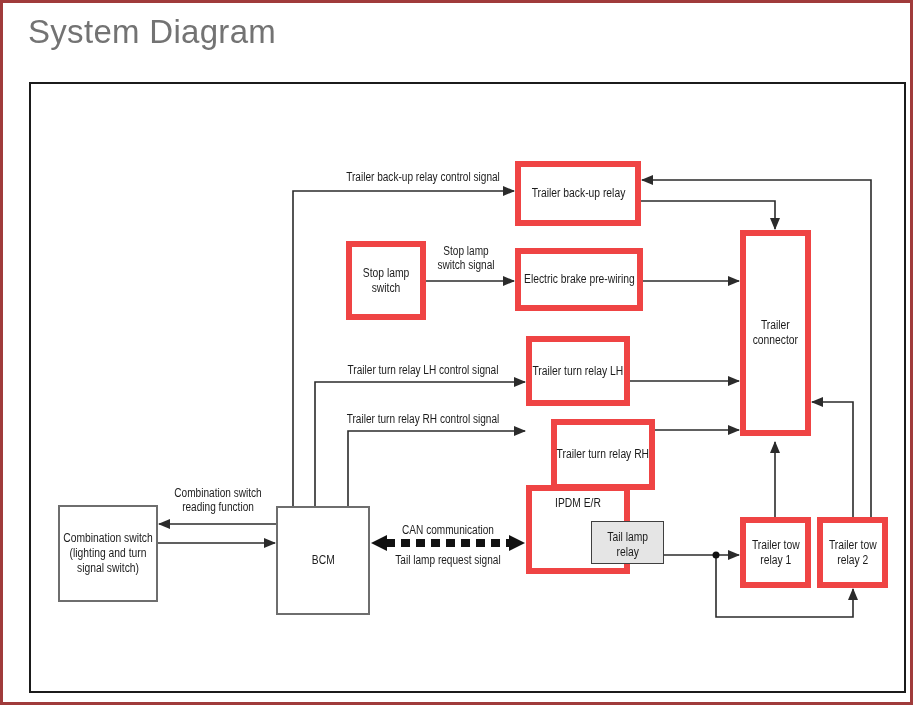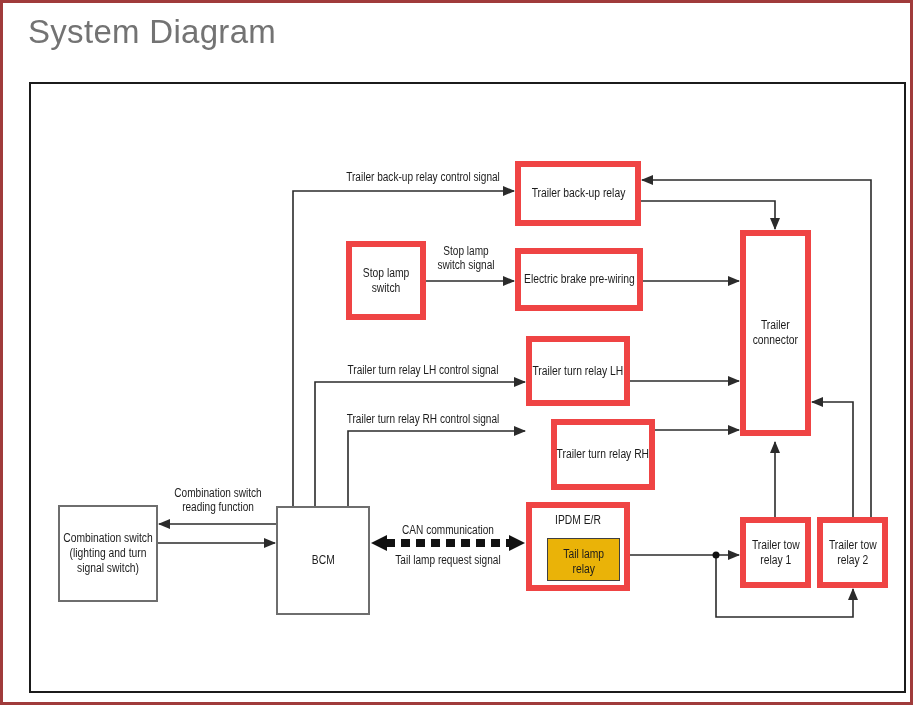--- a/index.html
+++ b/index.html
@@ -25,23 +25,23 @@
   .box{
     position:absolute;box-sizing:border-box;border:6px solid #ef4444;background:#fff;
     display:flex;align-items:center;justify-content:center;z-index:2;
     font-size:12px;line-height:15px;text-align:center;
   }
   .box.heavy{border:2px solid #6e6e6e;}
   .bt{display:block;white-space:pre;transform:scaleX(.86);transform-origin:center;}
   .box.toplabel{display:block;}
   .box.toplabel .bt{margin-top:5px;}
   .innerbox{
-    position:absolute;box-sizing:border-box;border:1px solid #3f3f3f;background:#eab308;
+    position:absolute;box-sizing:border-box;border:1px solid #3f3f3f;background:#e5e5e5;
     display:flex;align-items:center;justify-content:center;
-    font-size:12px;line-height:15px;text-align:center;
+    font-size:12px;line-height:15px;text-align:center;margin-left:44px;
   }
   .lbl{
     position:absolute;z-index:1;font-size:12px;line-height:14px;text-align:center;
     white-space:pre;transform:scaleX(.84);transform-origin:center;
   }
 </style>
 </head>
 <body>
 
 <div class="page">
@@ -119,21 +119,21 @@
   <div class="box heavy" style="left:55px;top:502px;width:100px;height:97px;">
     <span class="bt">Combination switch
 (lighting and turn
 signal switch)</span>
   </div>
 
   <div class="box heavy" style="left:273px;top:503px;width:94px;height:109px;">
     <span class="bt">BCM</span>
   </div>
 
-  <div class="box toplabel" style="left:523px;top:499px;width:104px;height:89px;">
+  <div class="box toplabel" style="left:523px;top:482px;width:104px;height:89px;">
     <span class="bt">IPDM E/R</span>
     <div class="innerbox" style="left:15px;top:30px;width:73px;height:43px;">
       <span class="bt">Tail lamp
 relay</span>
     </div>
   </div>
 
   <div class="box" style="left:737px;top:514px;width:71px;height:71px;">
     <span class="bt">Trailer tow
 relay 1</span>

